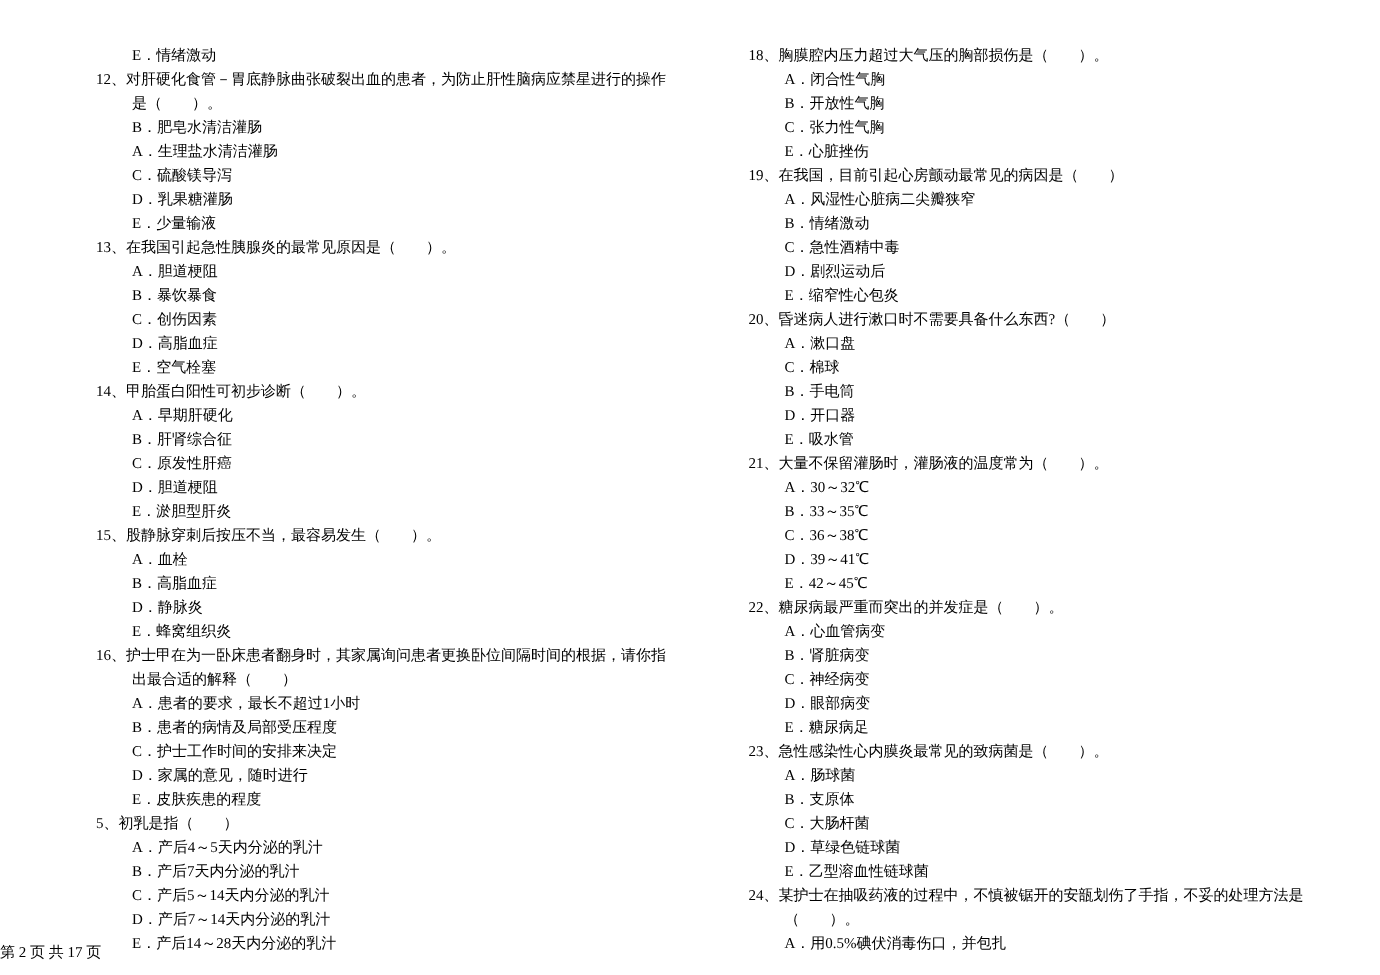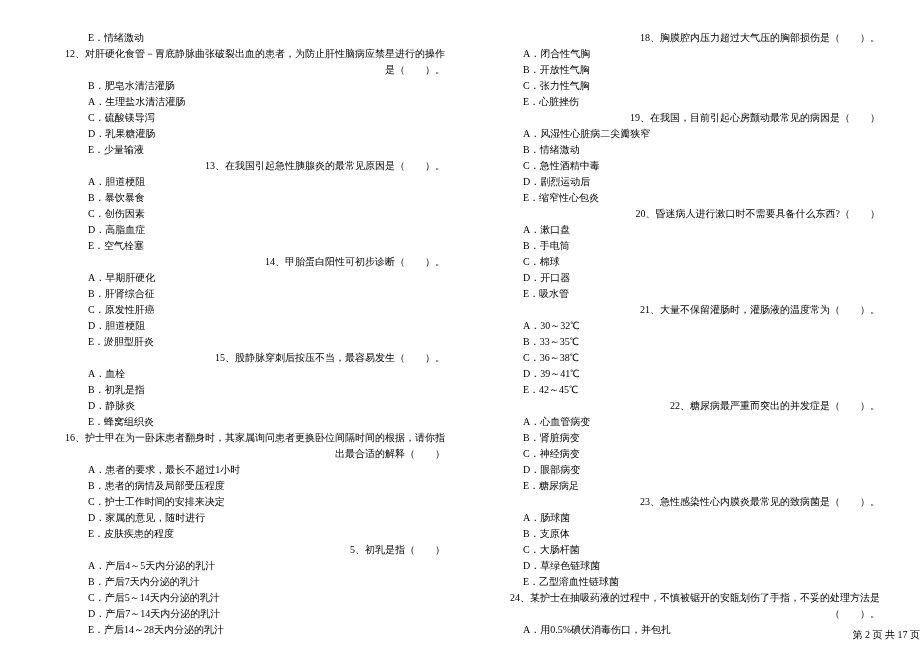--- a/index.html
+++ b/index.html
@@ -22,28 +22,27 @@
       flex: 1;
       line-height: 1.6;
     }
     .opt {
       padding-left: 48px;
     }
     .q {
       padding-left: 24px;
       text-indent: -24px;
       margin-left: 24px;
-      text-align: right;
     }
     .footer {
       position: absolute;
       bottom: 8px;
       left: 0;
       right: 0;
-      text-align: right;
+      text-align: left;
       font-size: 10px;
     }
   </style>
 </head>
 <body>
 
 <div class="columns">
   <div class="col">
     <div class="opt">E．情绪激动</div>
     <div class="q">12、对肝硬化食管－胃底静脉曲张破裂出血的患者，为防止肝性脑病应禁星进行的操作是（　　）。</div>
@@ -59,21 +58,21 @@
     <div class="opt">D．高脂血症</div>
     <div class="opt">E．空气栓塞</div>
     <div class="q">14、甲胎蛋白阳性可初步诊断（　　）。</div>
     <div class="opt">A．早期肝硬化</div>
     <div class="opt">B．肝肾综合征</div>
     <div class="opt">C．原发性肝癌</div>
     <div class="opt">D．胆道梗阻</div>
     <div class="opt">E．淤胆型肝炎</div>
     <div class="q">15、股静脉穿刺后按压不当，最容易发生（　　）。</div>
     <div class="opt">A．血栓</div>
-    <div class="opt">B．初乳是指</div>
+    <div class="opt">B．高脂血症</div>
     <div class="opt">D．静脉炎</div>
     <div class="opt">E．蜂窝组织炎</div>
     <div class="q">16、护士甲在为一卧床患者翻身时，其家属询问患者更换卧位间隔时间的根据，请你指出最合适的解释（　　）</div>
     <div class="opt">A．患者的要求，最长不超过1小时</div>
     <div class="opt">B．患者的病情及局部受压程度</div>
     <div class="opt">C．护士工作时间的安排来决定</div>
     <div class="opt">D．家属的意见，随时进行</div>
     <div class="opt">E．皮肤疾患的程度</div>
     <div class="q">5、初乳是指（　　）</div>
     <div class="opt">A．产后4～5天内分泌的乳汁</div>
@@ -90,22 +89,22 @@
     <div class="opt">C．张力性气胸</div>
     <div class="opt">E．心脏挫伤</div>
     <div class="q">19、在我国，目前引起心房颤动最常见的病因是（　　）</div>
     <div class="opt">A．风湿性心脏病二尖瓣狭窄</div>
     <div class="opt">B．情绪激动</div>
     <div class="opt">C．急性酒精中毒</div>
     <div class="opt">D．剧烈运动后</div>
     <div class="opt">E．缩窄性心包炎</div>
     <div class="q">20、昏迷病人进行漱口时不需要具备什么东西?（　　）</div>
     <div class="opt">A．漱口盘</div>
+    <div class="opt">C．棉球</div>
     <div class="opt">B．手电筒</div>
-    <div class="opt">C．棉球</div>
     <div class="opt">D．开口器</div>
     <div class="opt">E．吸水管</div>
     <div class="q">21、大量不保留灌肠时，灌肠液的温度常为（　　）。</div>
     <div class="opt">A．30～32℃</div>
     <div class="opt">B．33～35℃</div>
     <div class="opt">C．36～38℃</div>
     <div class="opt">D．39～41℃</div>
     <div class="opt">E．42～45℃</div>
     <div class="q">22、糖尿病最严重而突出的并发症是（　　）。</div>
     <div class="opt">A．心血管病变</div>

